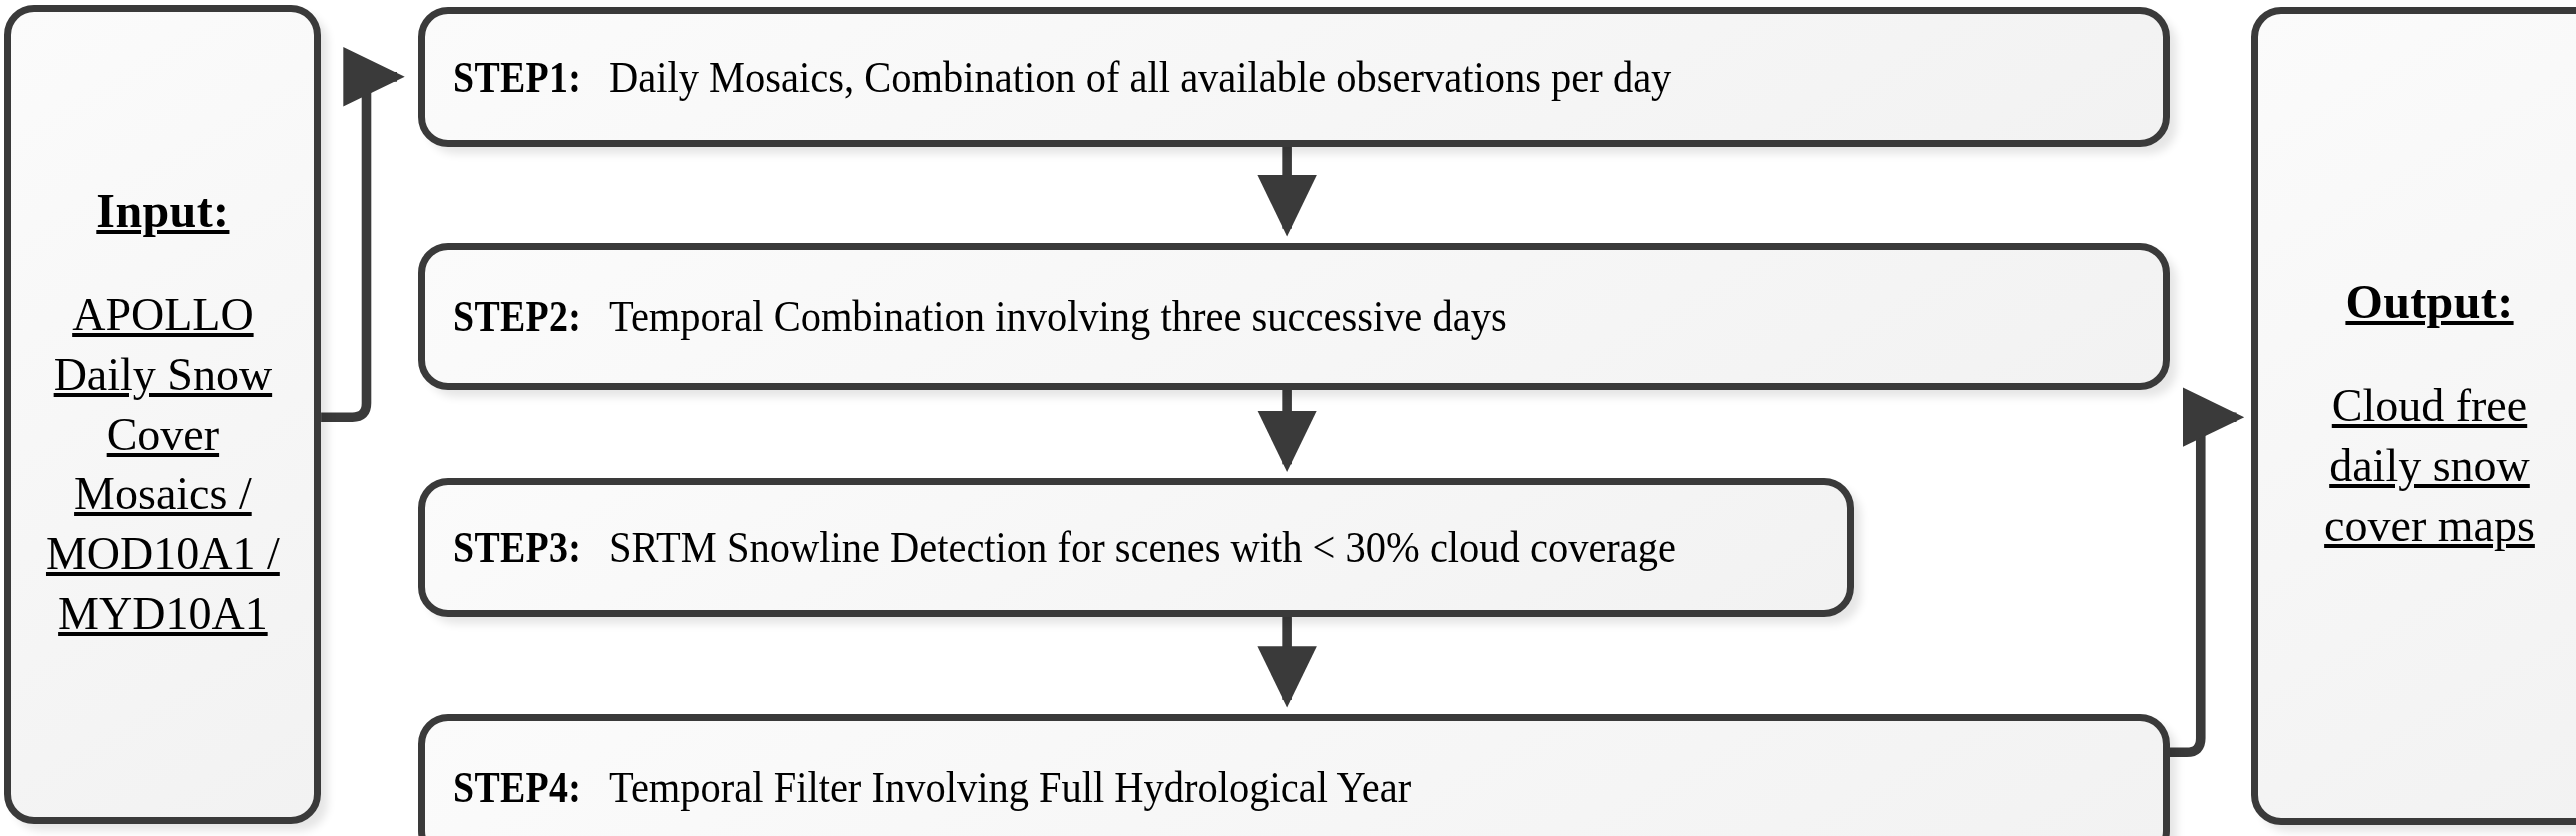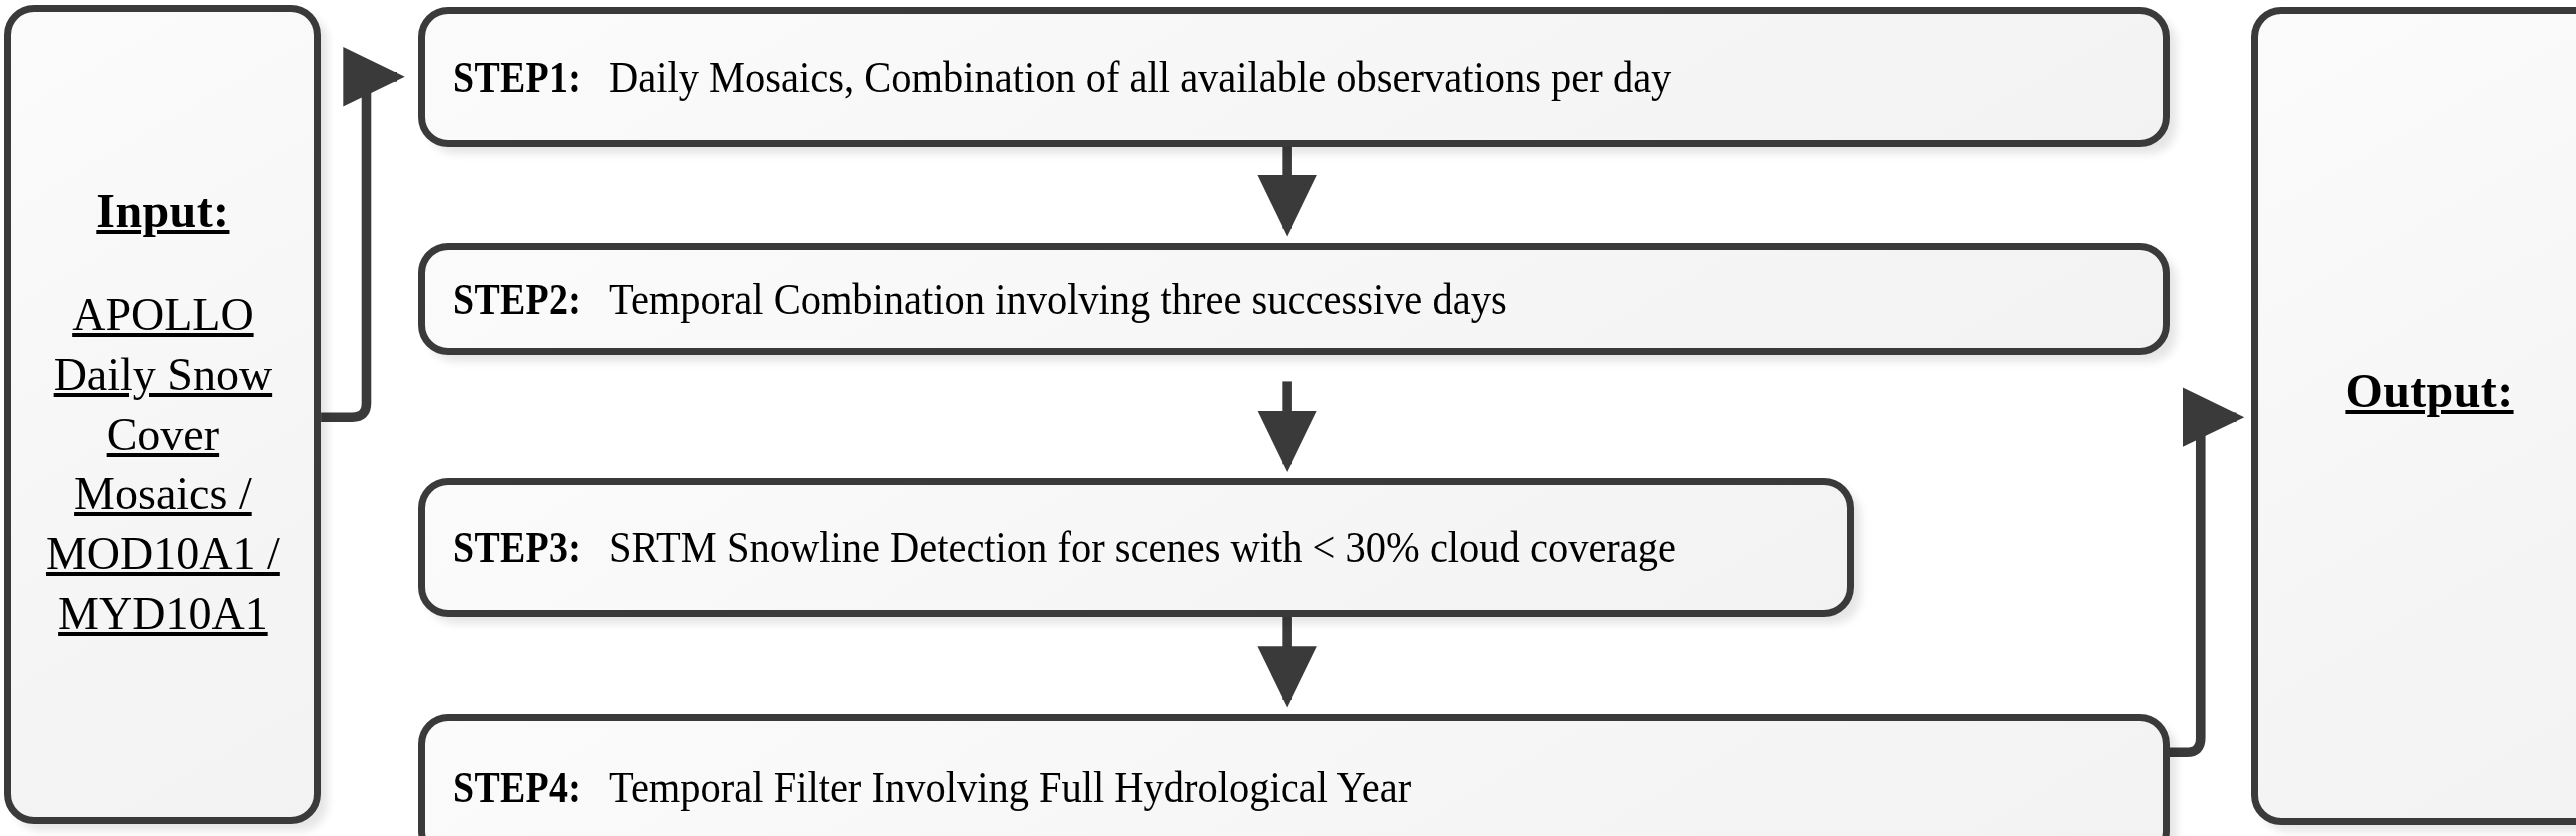--- a/index.html
+++ b/index.html
@@ -120,33 +120,36 @@
 Mosaics /
 MOD10A1 /
 MYD10A1</div>
   </div>
 
   <div class="node step-box" style="left:410px; top:7px; width:1752px; height:140px;">
     <span class="step-label">STEP1:</span>
     <span class="step-text">Daily Mosaics, Combination of all available observations per day</span>
   </div>
 
-  <div class="node step-box" style="left:410px; top:243px; width:1752px; height:112px;">
+  <div class="node step-box" style="left:410px; top:243px; width:1752px; height:147px;">
     <span class="step-label">STEP2:</span>
     <span class="step-text">Temporal Combination involving three successive days</span>
   </div>
 
   <div class="node step-box" style="left:410px; top:478px; width:1436px; height:139px;">
     <span class="step-label">STEP3:</span>
     <span class="step-text">SRTM Snowline Detection for scenes with &lt; 30% cloud coverage</span>
   </div>
 
   <div class="node step-box" style="left:410px; top:714px; width:1752px; height:147px;">
     <span class="step-label">STEP4:</span>
     <span class="step-text">Temporal Filter Involving Full Hydrological Year</span>
   </div>
 
   <div class="node side-box" style="left:2251px; top:7px; width:357px; height:818px;">
     <div class="side-title">Output:</div>
+    <div class="side-body">Cloud free
+daily snow
+cover maps</div>
   </div>
 
 </div>
 
 
 </body></html>

